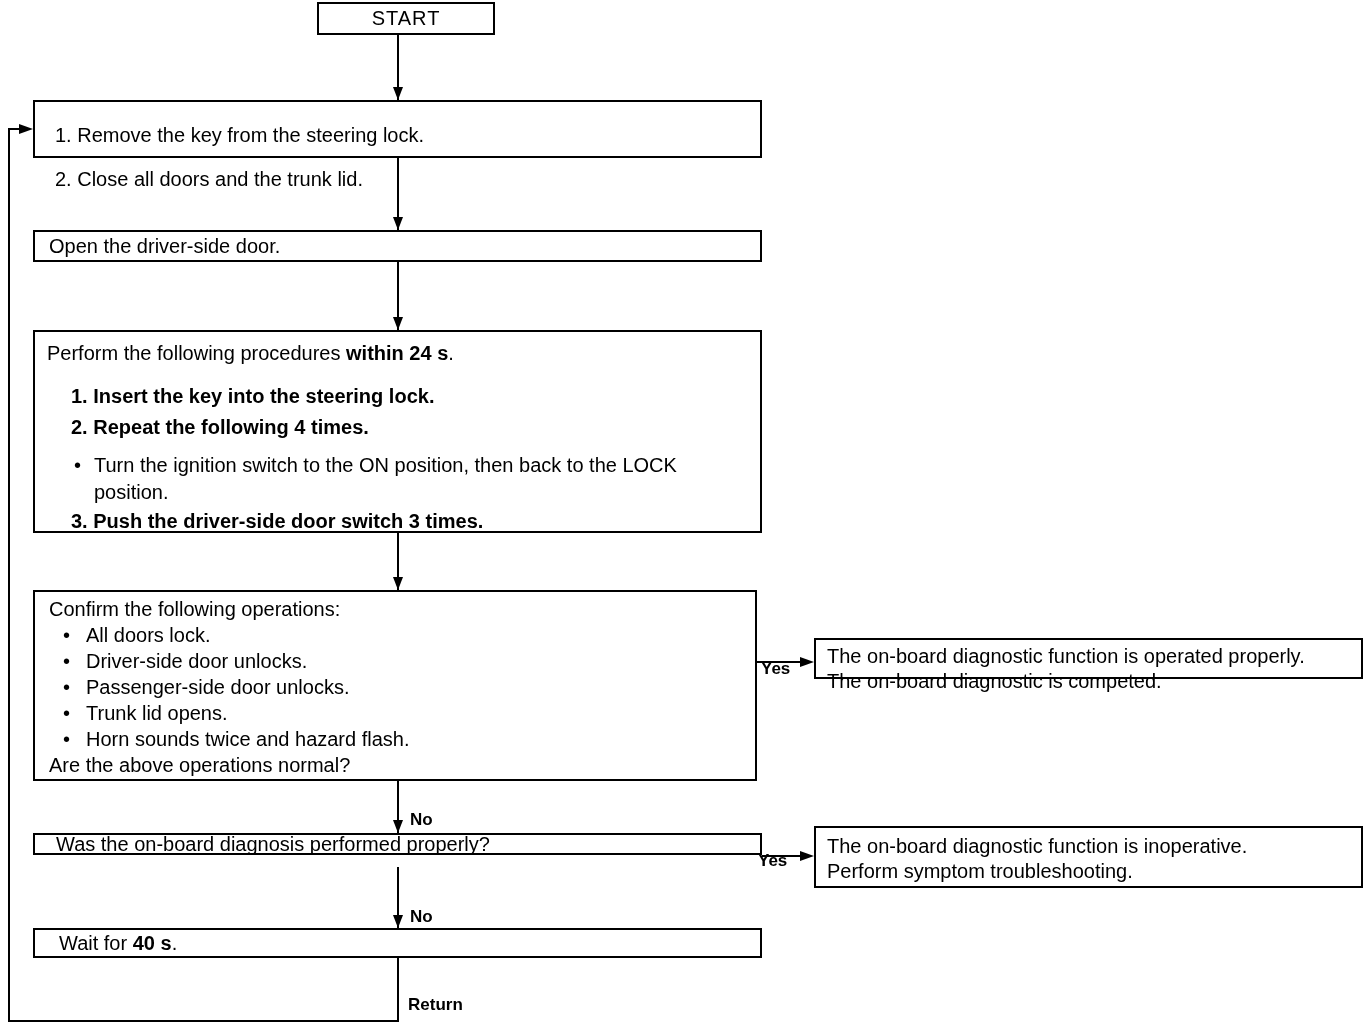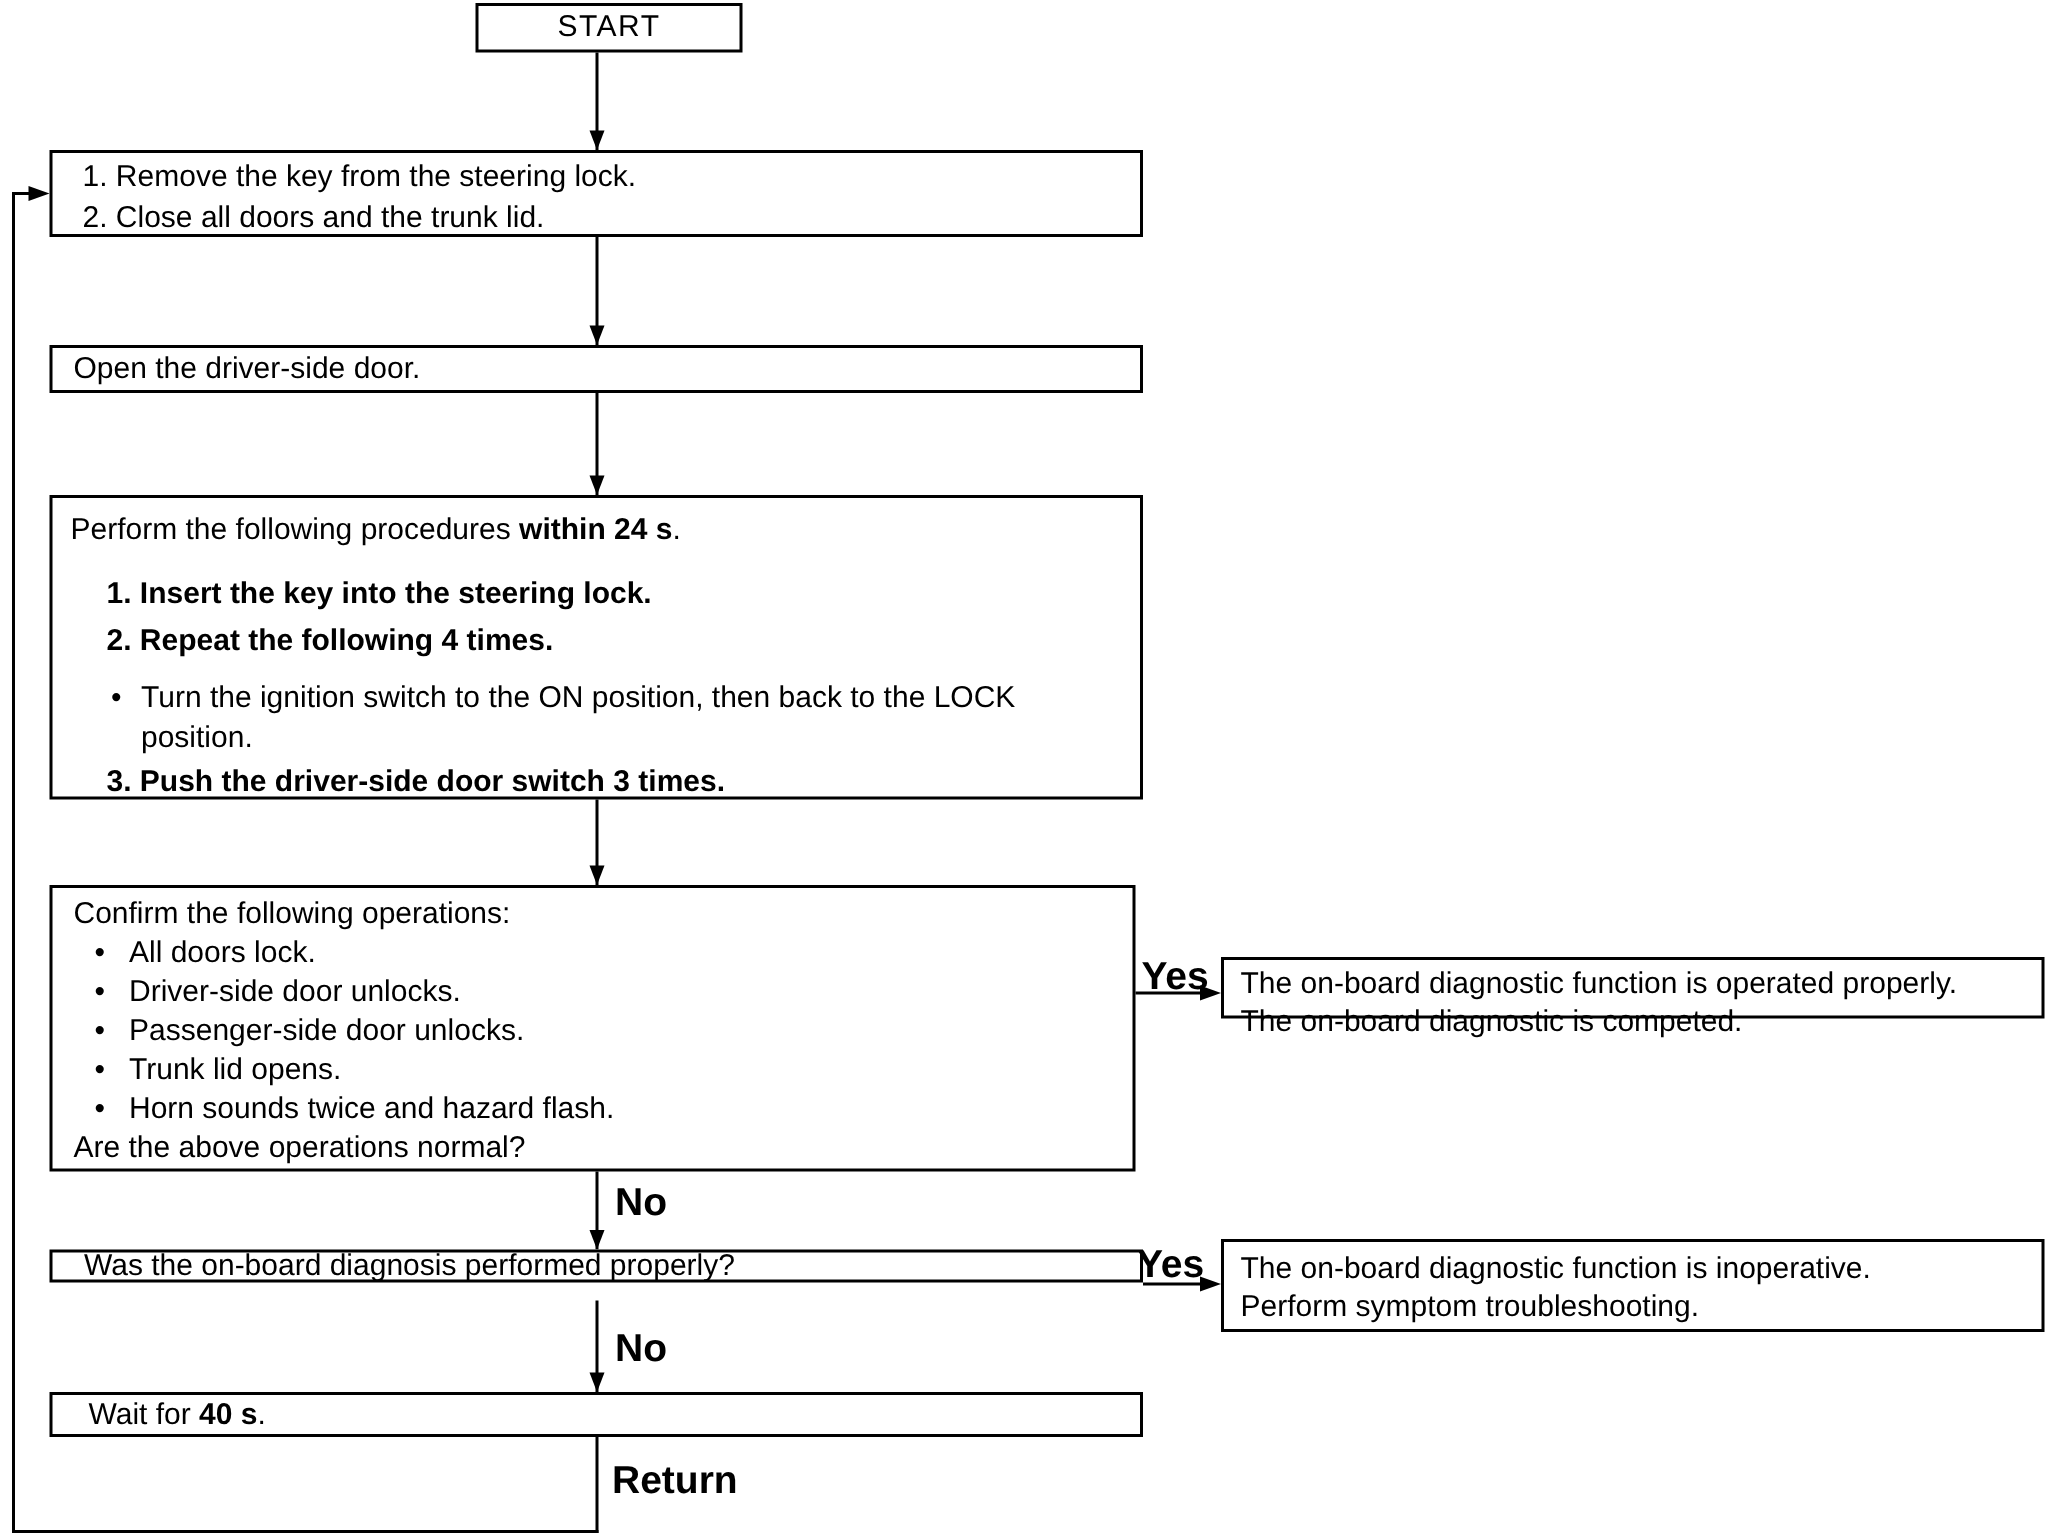--- a/index.html
+++ b/index.html
@@ -28,25 +28,26 @@
   }
   .ah-right {
     position:absolute; width:0; height:0;
     border-top:5px solid transparent;
     border-bottom:5px solid transparent;
     border-left:14px solid #000;
   }
   .lbl {
     position:absolute;
     font-weight:bold;
-    font-size:26px;
+    font-size:17px;
     white-space:nowrap;
+    margin-top:24px;
   }
   .line { display:block; white-space:nowrap; }
-  .lh27 { line-height:27px; }
+  .lh27 { line-height:27px;margin-top:17px; }
   .lh25 { line-height:25px; }
   .b3-title { margin:8px 0 0 12px; line-height:27px; white-space:nowrap; }
   .b3-item  { margin-left:36px; line-height:27px; white-space:nowrap;font-weight:bold; }
   .b3-bullet { display:flex; margin:11px 0 0 39px; line-height:27px; }
   .b3-bullet .dot { width:20px; flex:0 0 20px; }
   .b3-bullet .btxt { width:660px; }
   .b4-row { display:flex; line-height:26px; }
   .b4-row .dot { width:23px; flex:0 0 23px; text-align:left; }
   .nowrap { white-space:nowrap; }
 </style>

